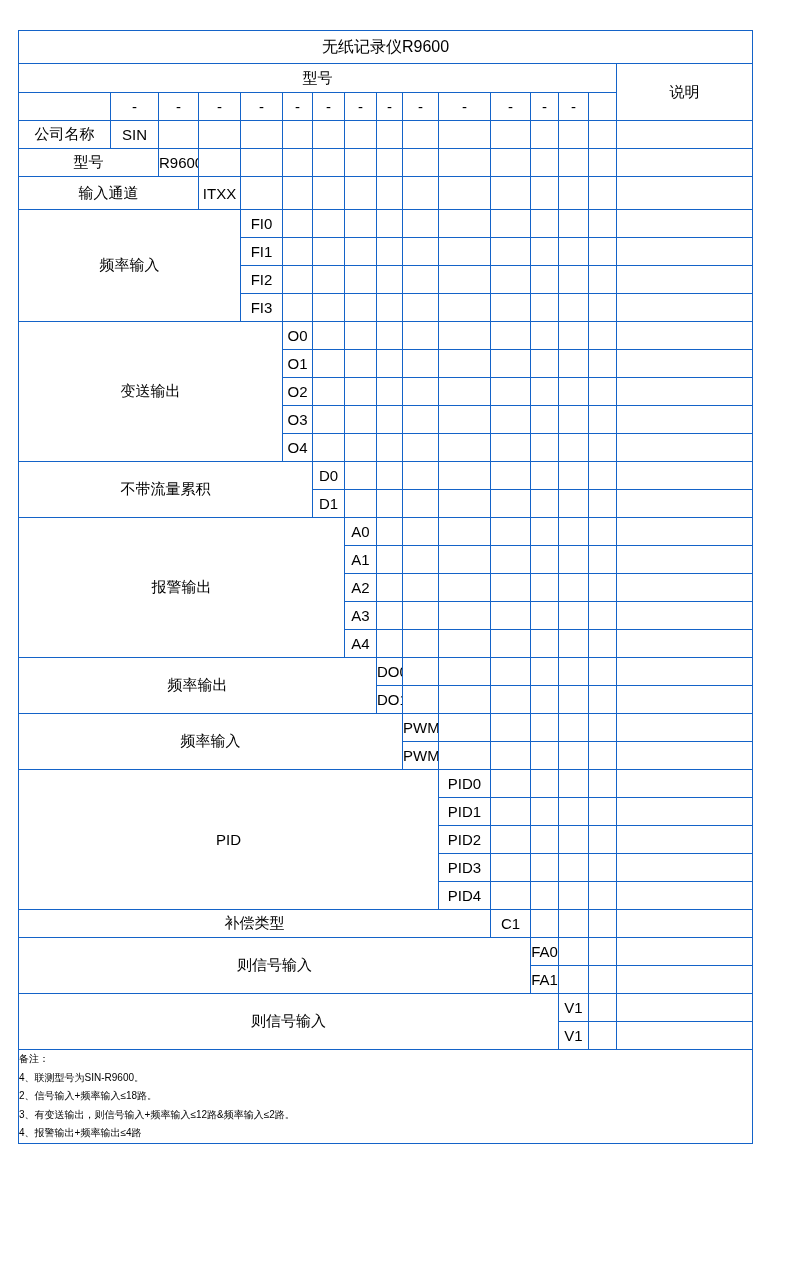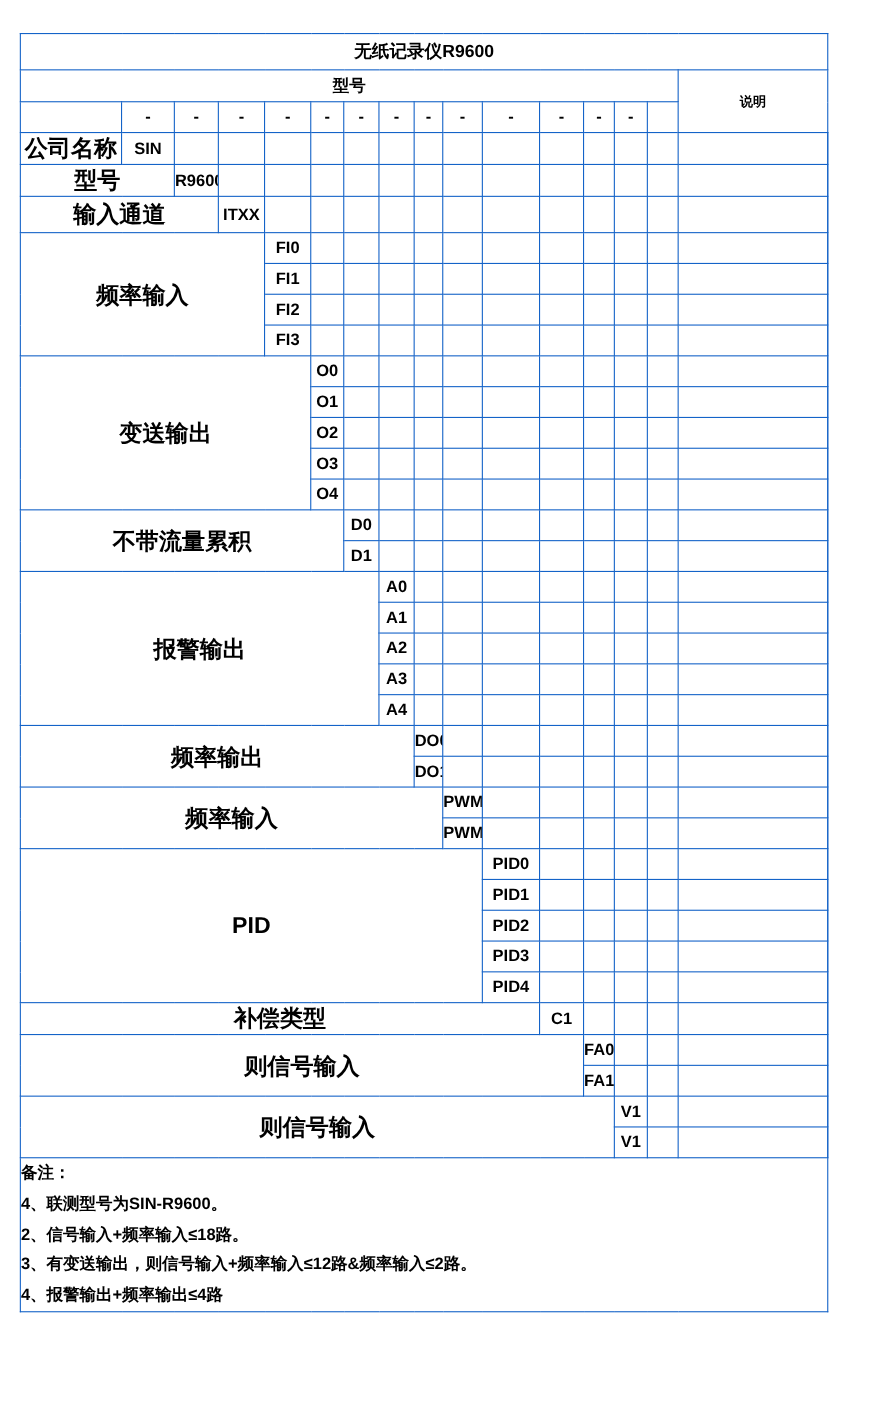--- a/index.html
+++ b/index.html
@@ -18,21 +18,20 @@
     width: 790px;
     height: 1281px;
     box-sizing: border-box;
     padding: 30px 18px 18px 18px;
   }
   table.spec {
     width: 654px;
     border-collapse: collapse;
     table-layout: fixed;
     font-size: 15px;
-    font-weight: bold;
   }
   table.spec td {
     border: 1px solid #1463c8;
     padding: 0;
     height: 27px;
     text-align: center;
     vertical-align: middle;
     background: #ffffff;
     color: #000000;
     overflow: hidden;
@@ -42,51 +41,51 @@
     height: 32px !important;
     font-size: 16px;
     color: #000;
     background: #ffffff;
   }
   .model-head {
     height: 28px !important;
     font-size: 15px;
   }
   .desc-head {
-    font-size: 12px;
+    font-size: 15px;
   }
   .dash {
     font-size: 15px;
     color: #000;
   }
   .blue {
     background: #1b76d2;
     color: #ffffff;
-    font-size: 21px;
+    font-size: 15px;
   }
   .code {
     font-size: 15px;
     color: #000;
     background: #ffffff;
   }
   .desc {
     font-size: 15px;
     color: #000;
     background: #ffffff;
   }
   .desc-two {
     line-height: 1.15;
     font-size: 14px;
   }
   .notes-cell {
     text-align: left;
     vertical-align: top;
     padding: 10px 12px 12px 12px;
     height: auto;
-    font-size: 15px;
+    font-size: 10px;
     line-height: 1.85;
     white-space: normal;
   }
   .notes-cell div {
     text-align: left;
   }
 </style>
 </head>
 <body>
 

